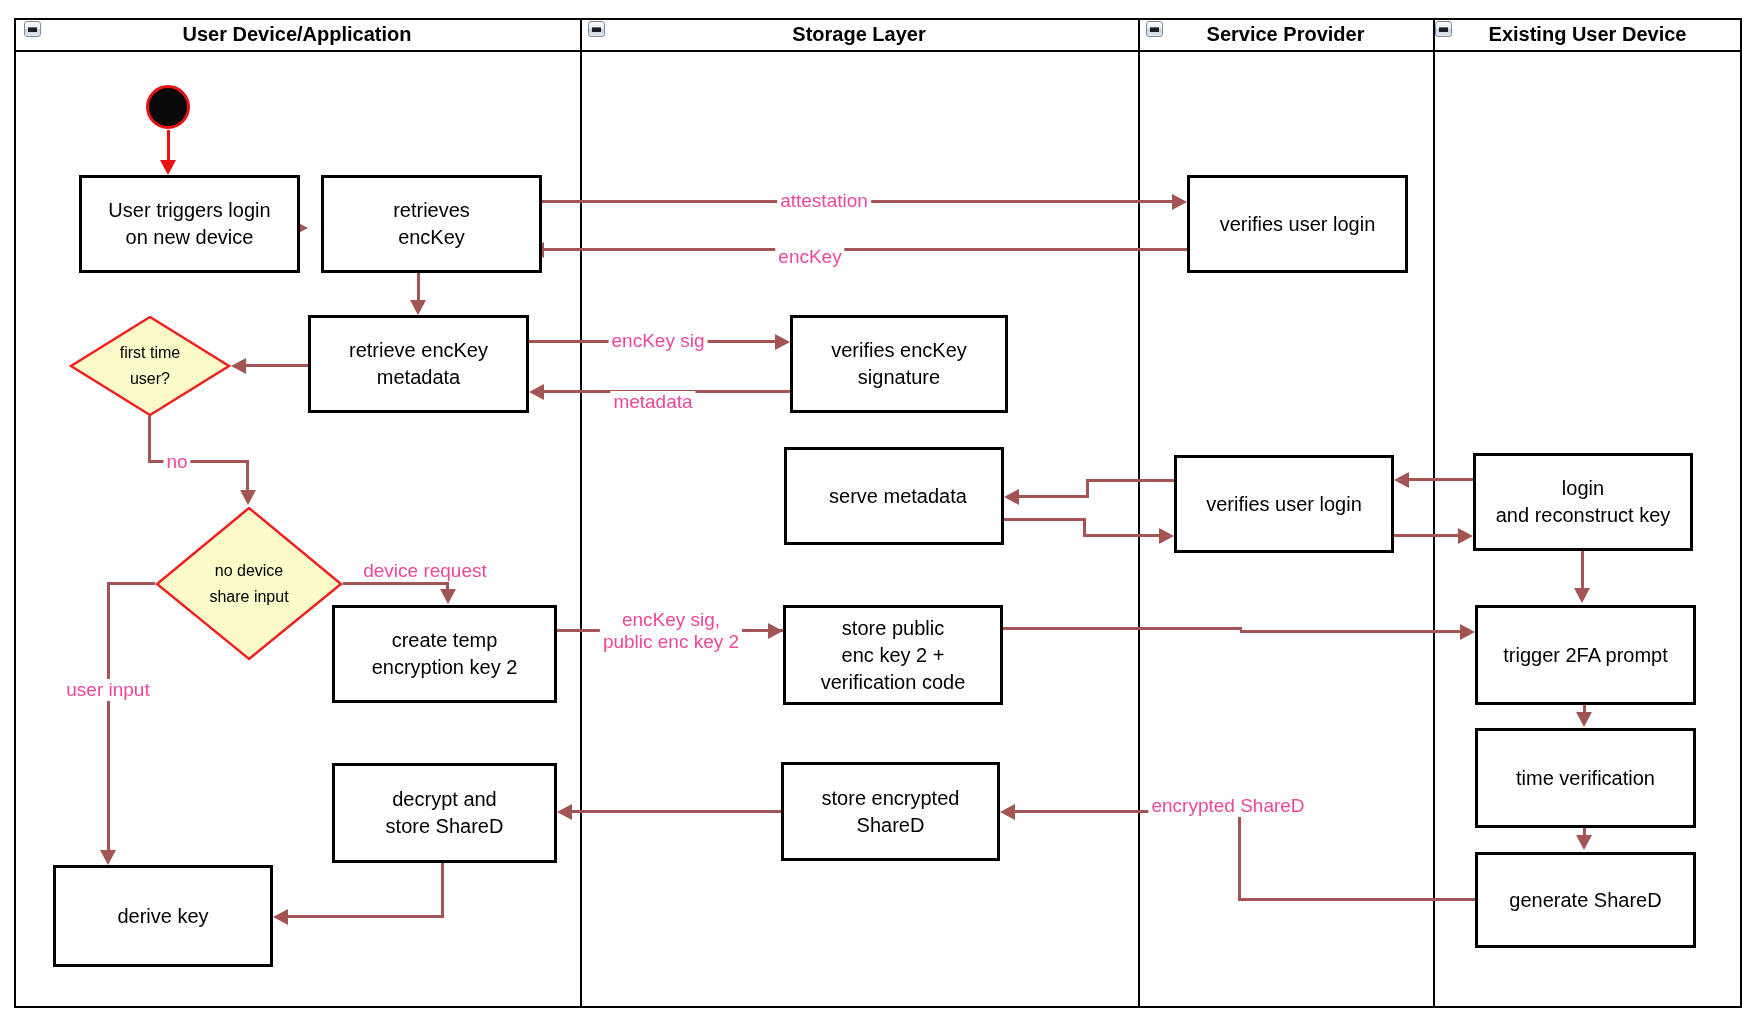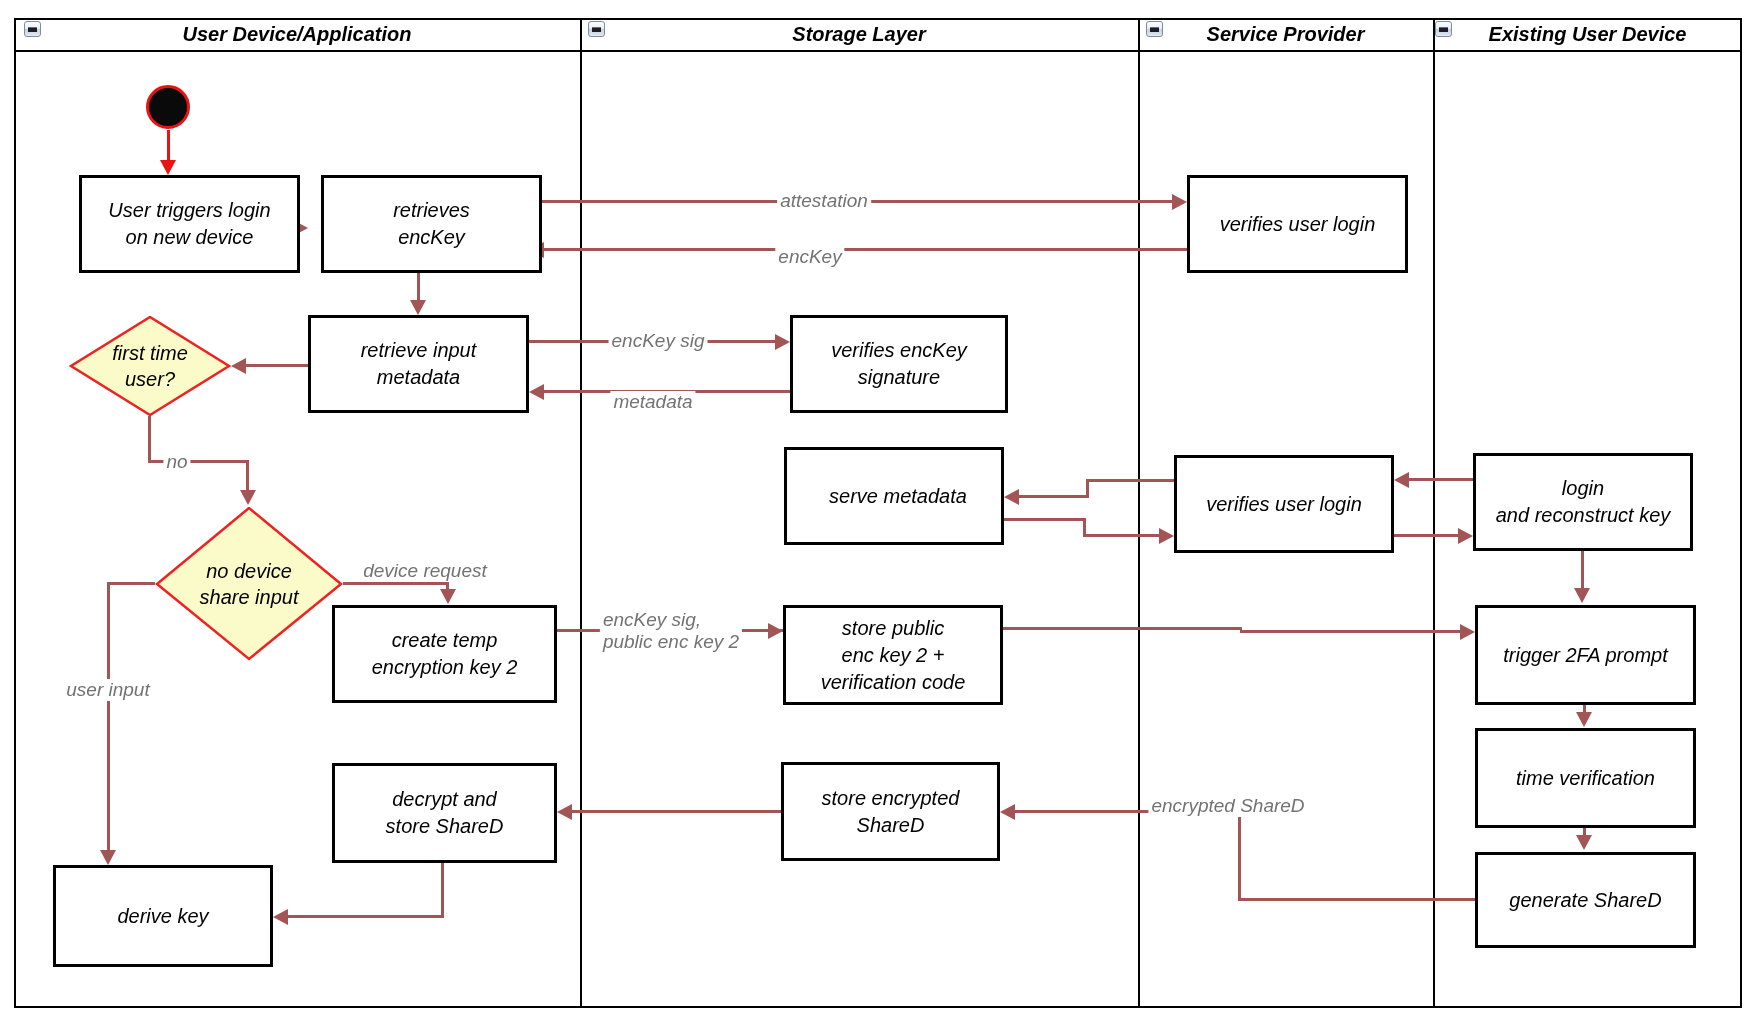--- a/index.html
+++ b/index.html
@@ -1,45 +1,45 @@
 <!DOCTYPE html>
 <html><head>
 <meta charset="utf-8">
 <style>
   html,body{margin:0;padding:0;background:#fff;}
   #canvas{position:relative;width:1756px;height:1026px;background:#fff;
-          font-family:"Liberation Sans",sans-serif;overflow:hidden;font-style:italic;}
+          font-family:"Liberation Sans",sans-serif;overflow:hidden;}
   #frame{position:absolute;left:14px;top:18px;width:1728px;height:990px;
          border:2px solid #000;box-sizing:border-box;background:#fff;}
   .vdiv{position:absolute;top:18px;height:990px;width:2px;background:#000;z-index:1;}
   #headline{position:absolute;left:14px;top:50px;width:1728px;height:2px;background:#000;z-index:1;}
   .lanehead{position:absolute;top:18px;height:32px;display:flex;align-items:center;
             justify-content:center;font-weight:bold;font-size:20px;color:#000;z-index:2;}
   .collapse{position:absolute;top:21px;width:17px;height:16px;box-sizing:border-box;
             border:1px solid #7d8ea4;border-radius:3px;z-index:3;
             background:linear-gradient(180deg,#fdfeff 0%,#e9eff6 45%,#c6d1df 55%,#e2eaf2 100%);}
   .collapse::after{content:"";display:block;width:9px;height:4px;background:#1d1d28;
             margin:5px auto 0 auto;border-top:1px solid #6a6a78;}
   .node{position:absolute;box-sizing:border-box;border:3px solid #000;background:#fff;
         display:flex;align-items:center;justify-content:center;text-align:center;
         font-size:20px;line-height:27px;color:#000;white-space:pre-line;z-index:4;}
   .diamond{position:absolute;z-index:4;}
   .diamond svg{position:absolute;left:0;top:0;}
   .dlabel{position:absolute;left:0;top:0;width:100%;height:100%;display:flex;
           align-items:center;justify-content:center;text-align:center;
-          font-size:20px;line-height:26px;white-space:pre-line;z-index:5;}
+          font-size:16px;line-height:26px;white-space:pre-line;z-index:5;}
   .seg{position:absolute;background:#a35555;z-index:2;}
   .seg.red{background:#e81414;}
   .ah{position:absolute;width:0;height:0;border-style:solid;border-color:transparent;z-index:2;}
   .ah.r{border-width:8px 0 8px 15px;border-left-color:#a35555;}
   .ah.l{border-width:8px 15px 8px 0;border-right-color:#a35555;}
   .ah.d{border-width:15px 8px 0 8px;border-top-color:#a35555;}
   .ah.d.red{border-top-color:#e81414;}
   .elabel{position:absolute;background:#fff;font-size:19px;line-height:22px;padding:0 3px;
-          text-align:left;color:#737373;transform:translate(-50%,-50%);white-space:pre-line;z-index:5;}
+          text-align:center;color:#ec4899;transform:translate(-50%,-50%);white-space:pre-line;z-index:5;}
   #start-node{position:absolute;left:146px;top:85px;width:44px;height:44px;border-radius:50%;
           background:#0a0a0a;border:3px solid #e81414;box-sizing:border-box;z-index:4;}
 </style>
 </head>
 <body>
 
 <div id="canvas">
   <div id="frame"></div>
   <div class="vdiv" style="left:580px;"></div>
   <div class="vdiv" style="left:1138px;"></div>
@@ -55,21 +55,21 @@
   <div class="collapse" style="left:1146px;"></div>
   <div class="collapse" style="left:1435px;"></div>
 
   <div id="start-node"></div>
 
   <div class="node" style="left:56px;top:175px;width:221px;height:98px;margin-left:23px;">User triggers login
 on new device</div>
   <div class="node" style="left:321px;top:175px;width:221px;height:98px;">retrieves
 encKey</div>
   <div class="node" style="left:1187px;top:175px;width:221px;height:98px;">verifies user login</div>
-  <div class="node" style="left:308px;top:315px;width:221px;height:98px;">retrieve input
+  <div class="node" style="left:308px;top:315px;width:221px;height:98px;">retrieve encKey
 metadata</div>
   <div class="node" style="left:790px;top:315px;width:218px;height:98px;">verifies encKey
 signature</div>
   <div class="node" style="left:784px;top:447px;width:220px;height:98px;padding-left:8px;">serve metadata</div>
   <div class="node" style="left:1174px;top:455px;width:220px;height:98px;">verifies user login</div>
   <div class="node" style="left:1473px;top:453px;width:220px;height:98px;">login
 and reconstruct key</div>
   <div class="node" style="left:332px;top:605px;width:225px;height:98px;">create temp
 encryption key 2</div>
   <div class="node" style="left:783px;top:605px;width:220px;height:100px;">store public

